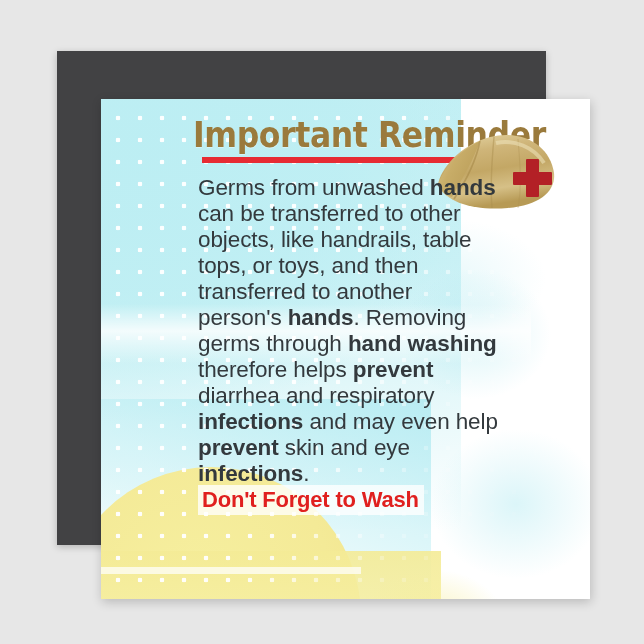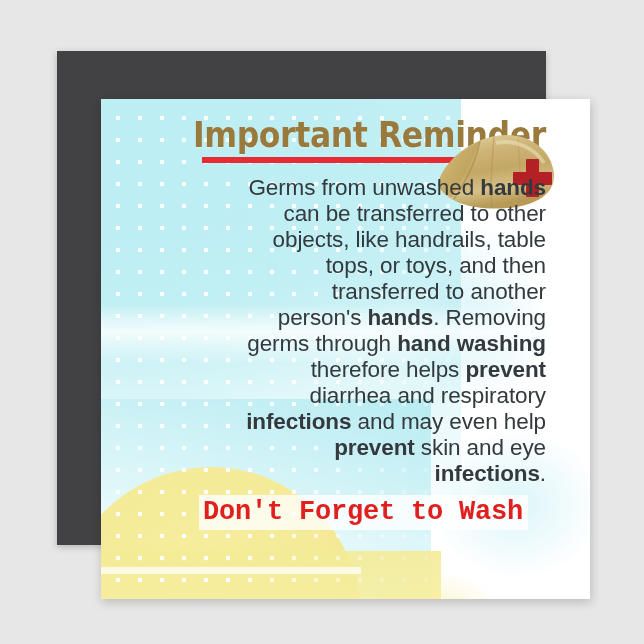--- a/index.html
+++ b/index.html
@@ -11,21 +11,20 @@
     height: 644px;
     background: #e7e7e7;
     font-family: "Liberation Sans", sans-serif;
     overflow: hidden;
   }
 
   #stage {
     position: relative;
     width: 547px;
     height: 644px;
-    text-align: right;
   }
 
   
   #magnet-back {
     position: absolute;
     left: 57px;
     top: 51px;
     width: 489px;
     height: 494px;
     background: #424244;
@@ -165,31 +164,30 @@
   #body-copy {
     position: absolute;
     left: 97px;
     top: 76px;
     width: 300px;
     font-family: "Liberation Sans", sans-serif;
     font-size: 22.5px;
     line-height: 26px;
     color: #33393d;
     letter-spacing: -0.1px;
-    margin-left: 48px;
   }
   #body-copy b { font-weight: bold; }
 
   #cta {
     position: absolute;
     left: 97px;
-    top: 398px;
+    top: 386px;
     width: 330px;
-    font-family: Liberation Mono, monospace;
-    font-size: 27px;
+    font-family: Liberation Sans, sans-serif;
+    font-size: 22px;
     font-weight: bold;
     line-height: 30px;
     color: #e0201f;
     letter-spacing: -0.2px;
   }
   #cta .cta-line {
     display: block;
   }
   #cta .cta-line span {
     background: rgba(255,255,255,0.78);

